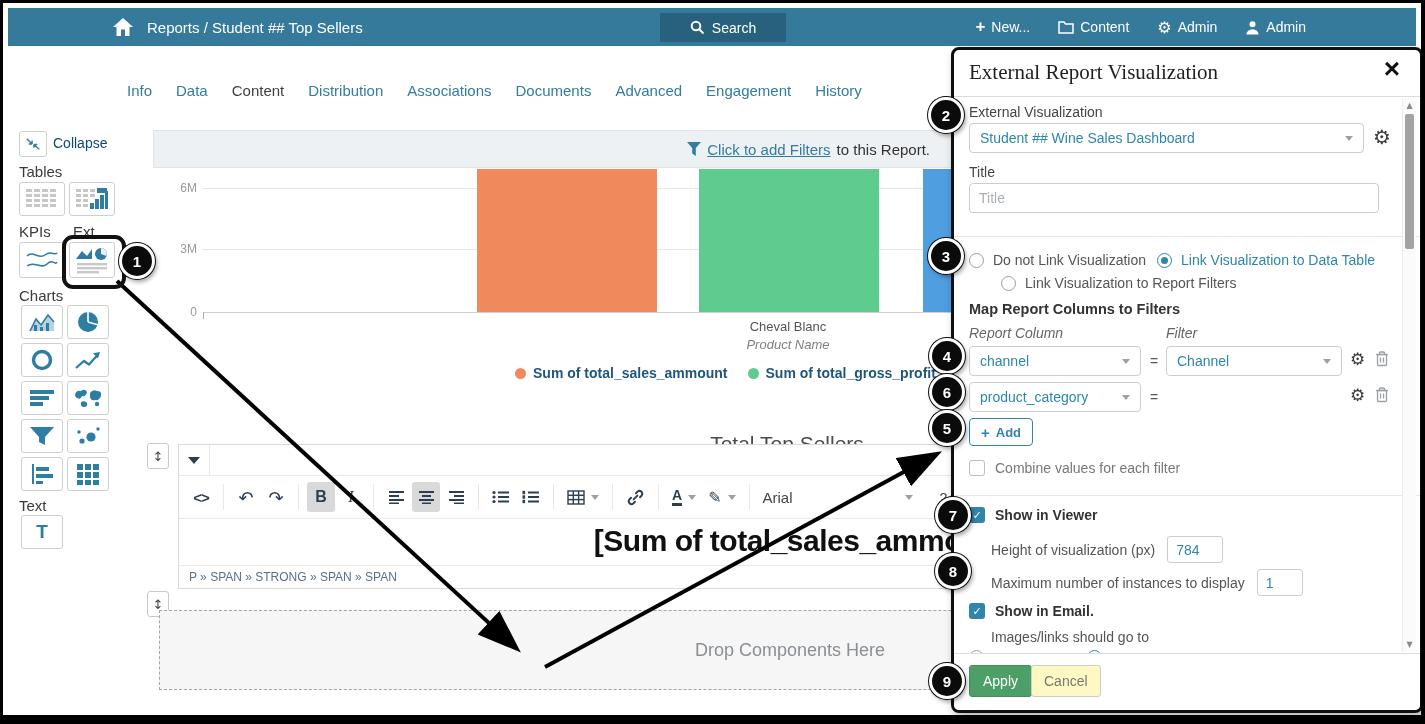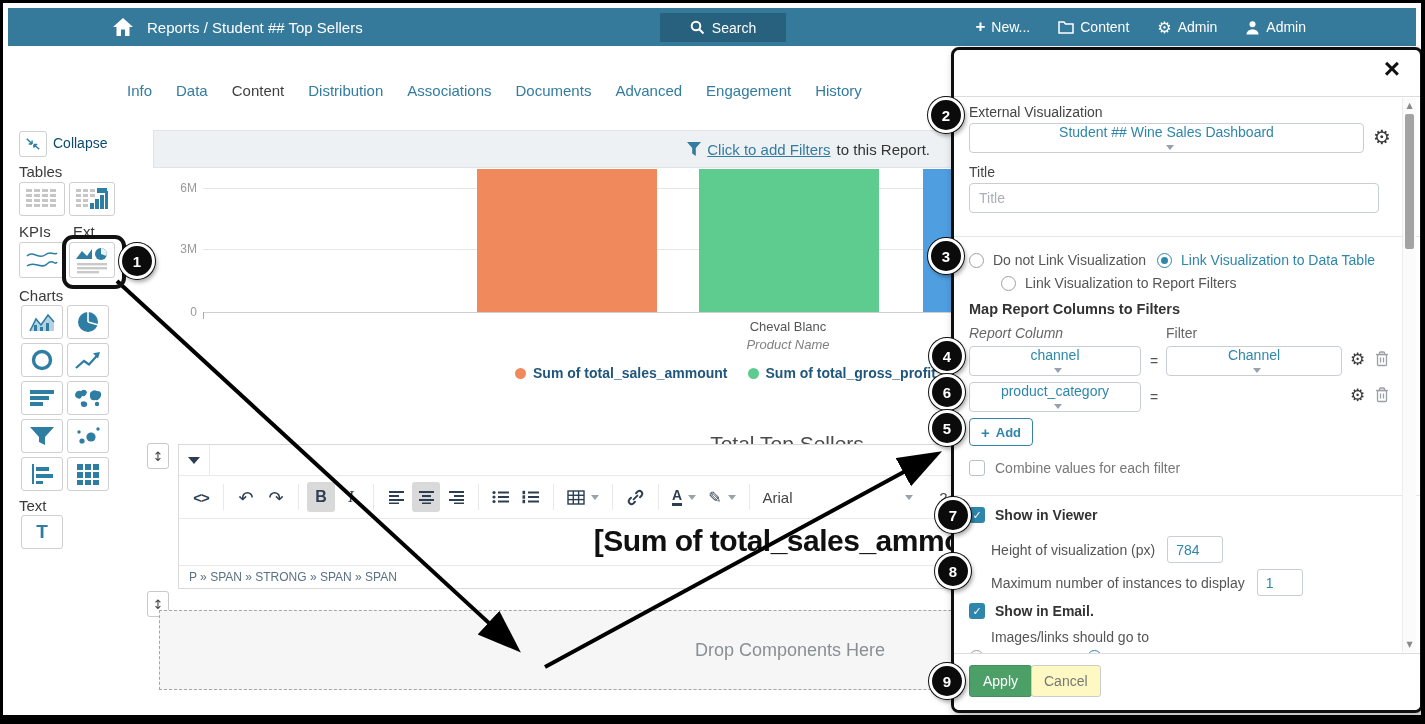--- a/index.html
+++ b/index.html
@@ -60,21 +60,21 @@
   .panel{position:absolute;left:948px;top:44px;width:472px;height:666px;background:#fff;
          border:3px solid #0f0f0f;border-radius:8px;box-shadow:3px 4px 10px rgba(0,0,0,.3);
          box-sizing:border-box;z-index:10;}
   .p-head{height:46px;border-bottom:1px solid #dcdcdc;position:relative;}
   .p-title{position:absolute;left:15px;top:10px;font-family:"Liberation Serif",serif;font-size:21px;color:#1f1f1f;}
   .p-close{position:absolute;right:14px;top:2px;font-size:28px;font-weight:700;color:#111;background:none;border:0;cursor:pointer;}
   .p-body{position:absolute;left:0;top:46px;right:0;bottom:0;}
   .p-abs{position:absolute;}
   .p-lb{font-size:14px;color:#444;}
   .dd{display:flex;align-items:center;justify-content:space-between;border:1px solid #c9ced3;border-radius:4px;
-      height:30px;padding:0 10px;color:#2e86ab;font-size:14px;background:#fff;box-sizing:border-box;cursor:pointer;flex-direction:column;}
+      height:30px;padding:0 10px;color:#2e86ab;font-size:14px;background:#fff;box-sizing:border-box;cursor:pointer;}
   .p-input{border:1px solid #c9ced3;border-radius:4px;height:30px;box-sizing:border-box;font-size:14px;
            padding:0 9px;color:#333;font-family:"Liberation Sans",sans-serif;}
   .p-input::placeholder{color:#aab0b6;}
   .num-input{border:1px solid #c9ced3;border-radius:3px;height:27px;box-sizing:border-box;font-size:14px;
              padding:0 8px;color:#2e86ab;font-family:"Liberation Sans",sans-serif;}
   .gear{font-family:"DejaVu Sans",sans-serif;color:#3a3a3a;cursor:pointer;line-height:1;}
   .rad{width:15px;height:15px;border-radius:50%;border:1px solid #9aa0a6;background:#fff;box-sizing:border-box;
        display:flex;align-items:center;justify-content:center;flex:none;cursor:pointer;}
   .rad.sel{border-color:#2e86ab;}
   .rad.sel::after{content:"";width:7px;height:7px;border-radius:50%;background:#2e86ab;}
@@ -506,20 +506,21 @@
         <path d="M0,0 L11,4 L0,8 Z" fill="#000"></path>
       </marker>
     </defs>
     <line x1="114" y1="278" x2="512" y2="644" stroke="#000" stroke-width="4" marker-end="url(#ah)"></line>
     <line x1="542" y1="664" x2="932" y2="452" stroke="#000" stroke-width="4" marker-end="url(#ah)"></line>
   </svg>
   <div class="ext-ring"></div>
 
   <div class="panel">
     <div class="p-head">
+      <span class="p-title">External Report Visualization</span>
       <button class="p-close">×</button>
     </div>
     <div class="p-body">
       <span class="p-abs p-lb" style="left:15px;top:8px;">External Visualization</span>
       <div class="p-abs dd" style="left:15px;top:27px;width:395px;">
         <span>Student ## Wine Sales Dashboard</span>
         <span class="tri"></span>
       </div>
       <span class="p-abs gear" style="left:419px;top:31px;font-size:20px;">⚙</span>
 
@@ -536,21 +537,21 @@
         <span class="rad sel"></span>
         <span style="font-size:14px;color:#2e86ab;">Link Visualization to Data Table</span>
       </div>
       <div class="p-abs" style="left:15px;top:179px;display:flex;gap:9px;align-items:center;padding-left:32px;">
         <span class="rad"></span>
         <span style="font-size:14px;color:#555;">Link Visualization to Report Filters</span>
       </div>
 
       <span class="p-abs" style="left:15px;top:205px;font-size:14.5px;font-weight:700;color:#333;">Map Report Columns to Filters</span>
       <span class="p-abs" style="left:15px;top:229px;font-size:14px;font-style:italic;color:#666;">Report Column</span>
-      <span class="p-abs" style="left:212px;top:229px;font-size:14px;color:#666;">Filter</span>
+      <span class="p-abs" style="left:212px;top:229px;font-size:14px;font-style:italic;color:#666;">Filter</span>
 
       <div class="p-abs dd" style="left:15px;top:250px;width:172px;">
         <span>channel</span>
           <span class="tri"></span>
       </div>
       <span class="p-abs" style="left:196px;top:257px;font-size:14px;color:#555;">=</span>
       <div class="p-abs dd" style="left:212px;top:250px;width:176px;">
         <span>Channel</span>
           <span class="tri"></span>
       </div>

